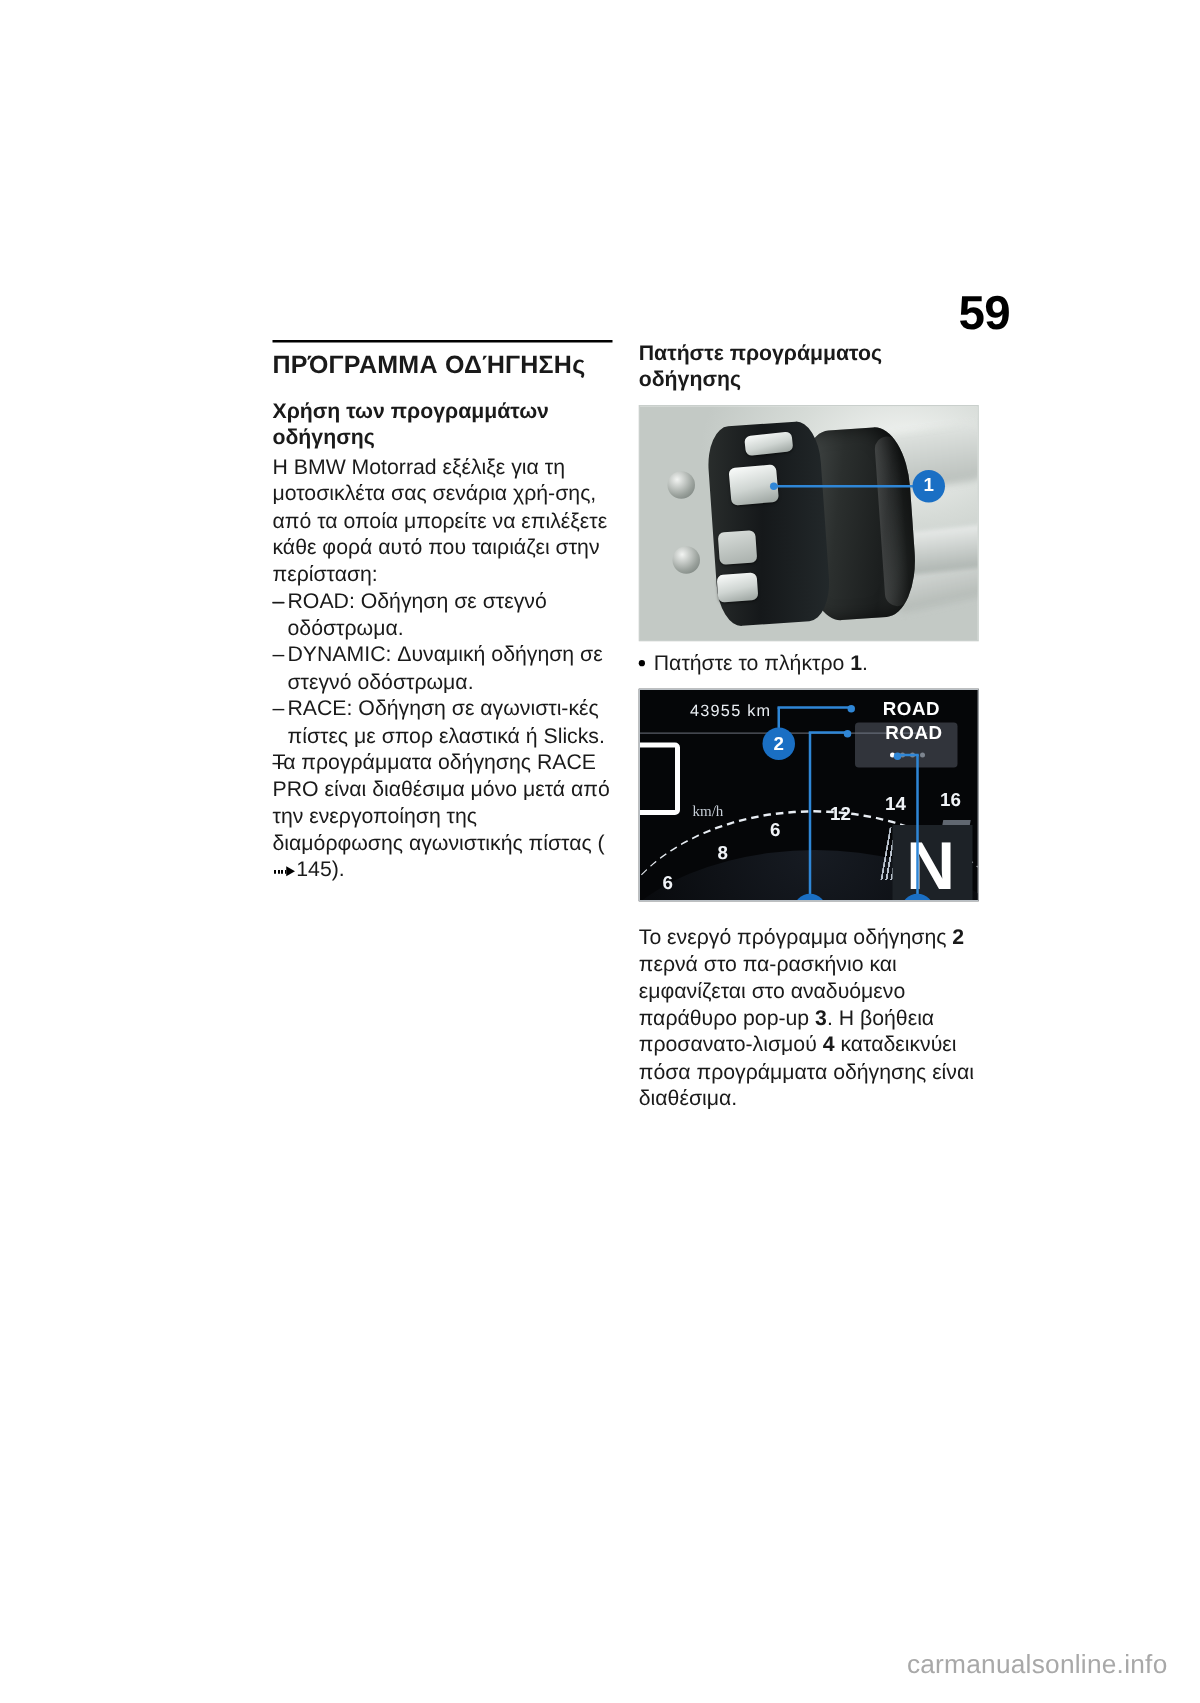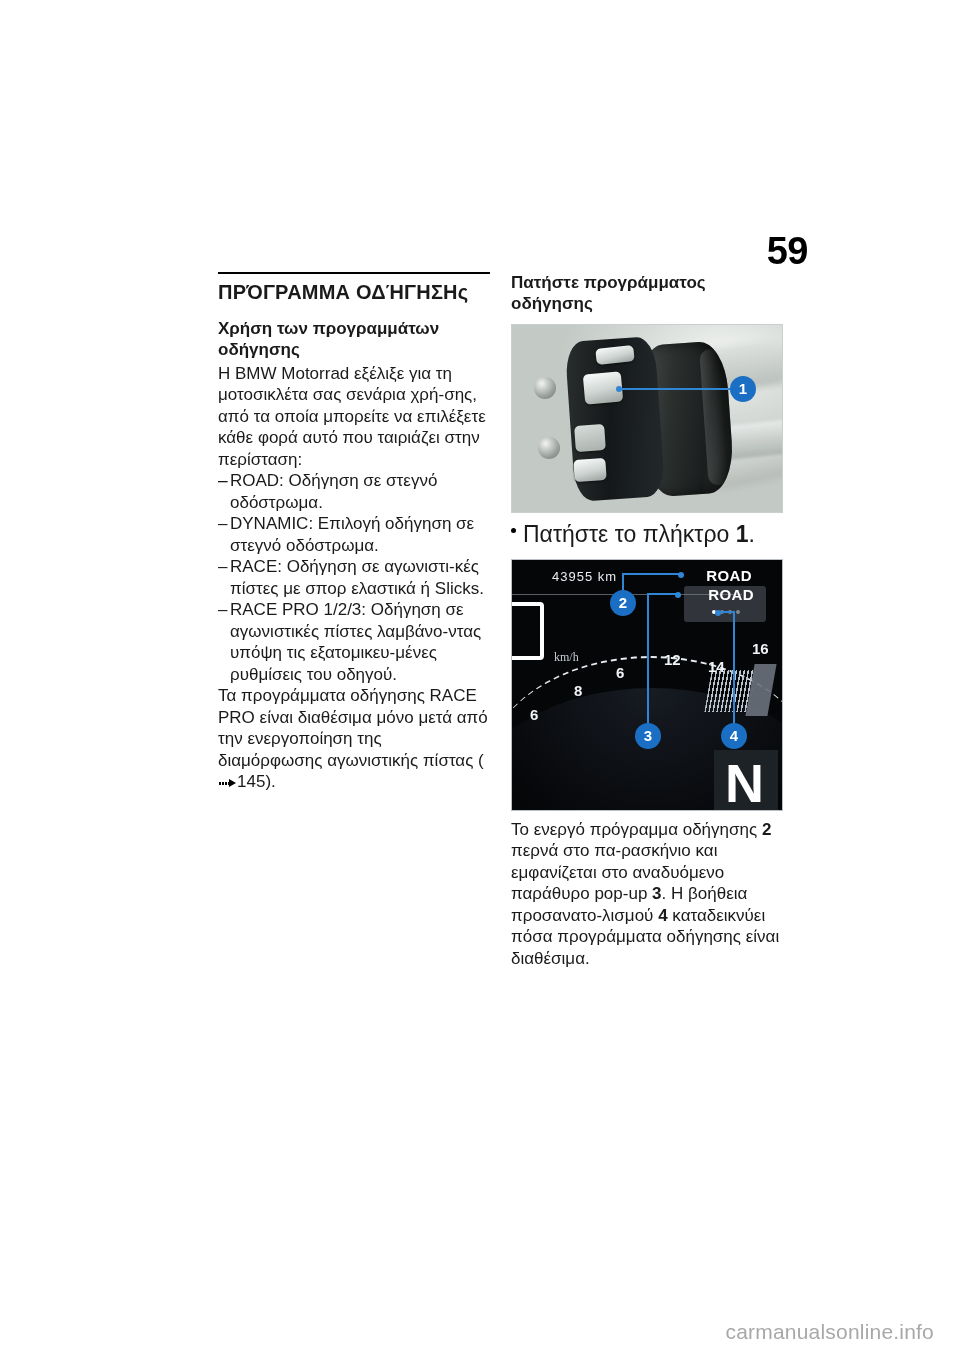--- a/index.html
+++ b/index.html
@@ -88,21 +88,21 @@
     padding-left: 12px;
     margin: 0;
   }
   ul.dashlist li .dash {
     position: absolute;
     left: 0; top: 0;
   }
 
   
   .action {
-    font-size: 23px;
+    font-size: 17px;
     line-height: 1.265;
     margin: 7px 0 10px 0;
     position: relative;
     padding-left: 12px;
   }
   .action .dot {
     position:absolute;
     left: 0; top: 8px;
     width: 5px; height: 5px;
     border-radius: 50%;
@@ -136,26 +136,26 @@
 
   .fig-photo {
     width: 272px; height: 189px;
     border: 1px solid #c9cfcc;
     position: relative;
     overflow: hidden;
     background: #e9ece9;
     margin-bottom: 6px;
   }
   .fig-display {
-    width: 272px; height: 252px;
+    width: 272px; height: 170px;
     border: 1px solid #b9bfc4;
     position: relative;
     overflow: hidden;
     background: #000;
-    margin: 8px 0 8px 0;
+    margin: 8px 0 18px 0;
   }
 
   
   .hb-bg {
     position:absolute; inset:0;
     background:
       radial-gradient(ellipse 60% 55% at 78% 18%, #f3f5f3 0%, #d6dbd7 55%, #c3c9c5 100%),
       linear-gradient(160deg,#eceeec 0%,#d3d8d4 45%,#bcc2be 100%);
   }
   .hb-barblur {
@@ -353,23 +353,23 @@
 
     <h1 class="chapter">ΠΡΌΓΡΑΜΜΑ ΟΔΉΓΗΣΗς</h1>
 
     <h2 class="sec">Χρήση των προγραμμάτων οδήγησης</h2>
 
     <p class="body">Η BMW Motorrad εξέλιξε για τη μοτοσικλέτα σας σενάρια χρή‑σης, από τα οποία μπορείτε να επιλέξετε κάθε φορά αυτό που ταιριάζει στην περίσταση:</p>
 
     <ul class="dashlist">
       <li><span class="dash">–</span></li>
       <li><span class="dash">–</span><span>ROAD: Οδήγηση σε στεγνό οδόστρωμα.</span></li>
-      <li><span class="dash">–</span><span>DYNAMIC: Επιλογή οδήγηση σε στεγνό οδόστρωμα.</span></li>
+      <li><span class="dash">–</span><span>DYNAMIC: Δυναμική οδήγηση σε στεγνό οδόστρωμα.</span></li>
       <li><span class="dash">–</span><span>RACE: Οδήγηση σε αγωνιστι‑κές πίστες με σπορ ελαστικά ή Slicks.</span></li>
-      <li><span class="dash">–</span><span>RACE PRO 1/2/3: Οδήγηση σε αγωνιστικές πίστες λαμβάνο‑ντας υπόψη τις εξατομικευ‑μένες ρυθμίσεις του οδηγού.</span></li>
+      <li><span class="dash">–</span></li>
     </ul>
 
     <p class="body">
       <span>Τα προγράμματα οδήγησης RACE PRO είναι διαθέσιμα μόνο μετά από την ενεργοποίηση της διαμόρφωσης αγωνιστικής πίστας (</span><span class="refarrow"><i></i><b class="head"></b></span><span>145</span><span>).</span>
     </p>
 
   </div>
 
   <div class="col-right">
 
@@ -418,21 +418,21 @@
         </div>
 
         <div class="tft-arc"></div>
         <div class="tft-bars"></div>
         <div class="tft-redzone"></div>
 
         <div class="tft-num" style="left:18px;  top:146px;">6</div>
         <div class="tft-num" style="left:62px;  top:122px;">8</div>
         <div class="tft-num" style="left:104px; top:104px;">6</div>
         <div class="tft-num" style="left:152px; top:91px;">12</div>
-        <div class="tft-num" style="left:196px; top:98px;">14</div>
+        <div class="tft-num" style="left:196px; top:83px;">14</div>
         <div class="tft-num" style="left:240px; top:80px;">16</div>
 
         <div class="tft-gear"></div>
         <div class="tft-gear-n">N</div>
       </div>
 
       <div class="leader-dot" style="left:166px; top:12px;"></div>
       <div class="leader h" style="left:110px; top:13px; width:58px;"></div>
       <div class="leader v" style="left:110px; top:14px; height:18px;"></div>
       <div class="callout" style="left:98px; top:30px;">2</div>

